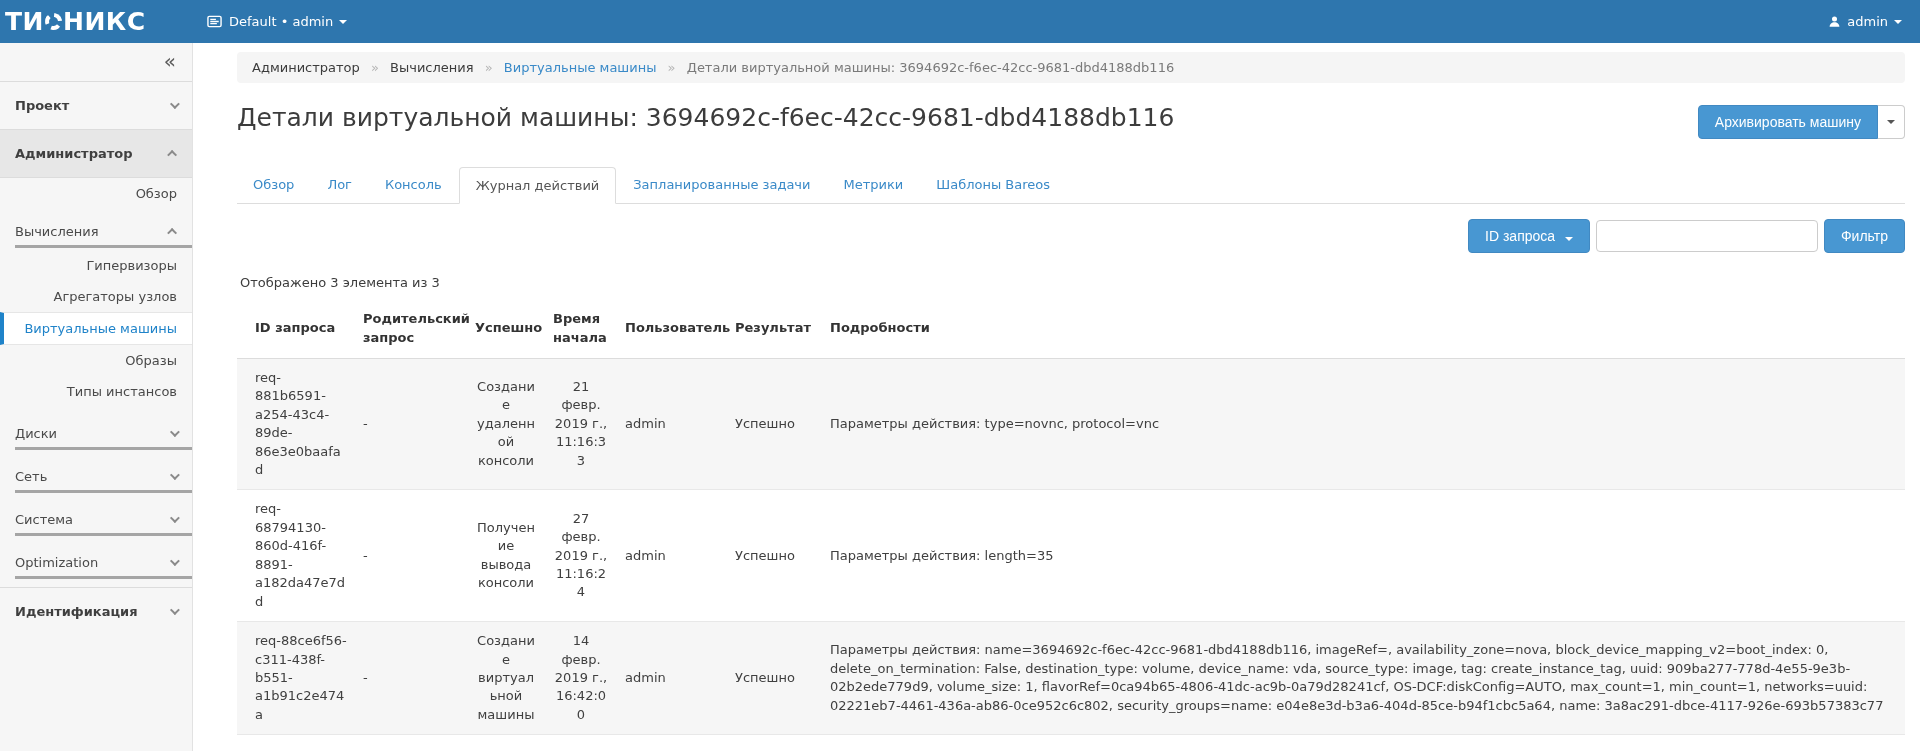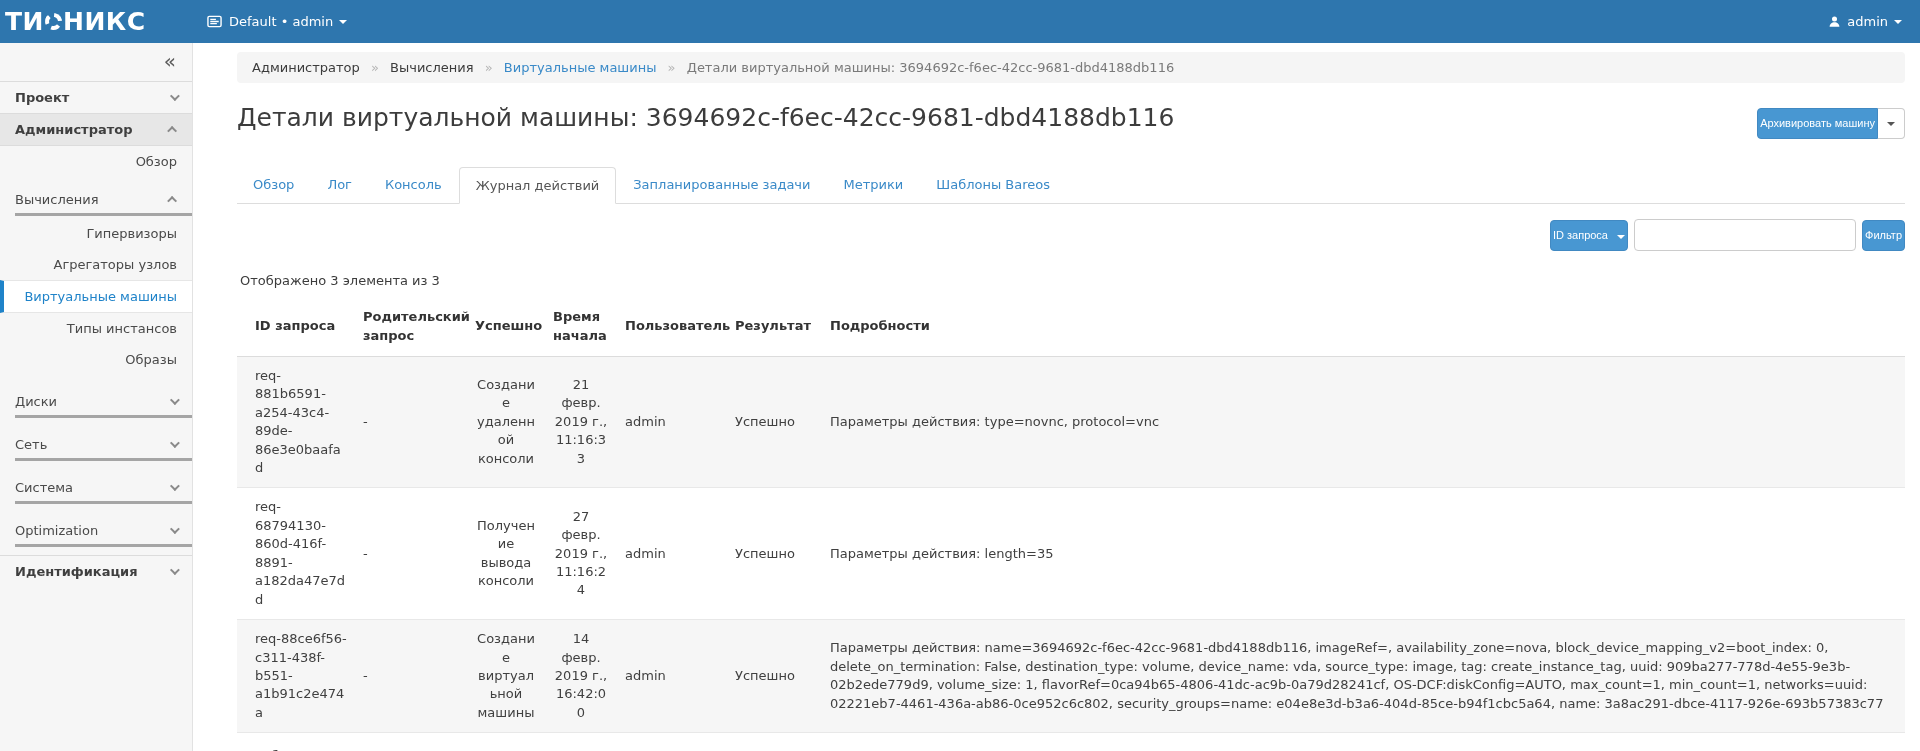--- a/index.html
+++ b/index.html
@@ -21,21 +21,21 @@
   .usermenu .icn { margin-right:6px; display:flex; }
   .caret { width:0; height:0; border-left:4px solid transparent; border-right:4px solid transparent;
            border-top:4px solid #fff; margin-left:6px; display:inline-block; }
   .caret.dark { border-top-color:#555; }
 
   
   .sidebar { position:absolute; top:43px; left:0; bottom:0; width:193px; background:#f6f6f6;
              border-right:1px solid #e2e2e2; }
   .side-collapse { text-align:right; padding:6px 16px 8px; font-size:20px; color:#5d5d5d; cursor:pointer; }
   .side-top { display:flex; justify-content:space-between; align-items:center;
-              padding:8px 15px; border-top:1px solid #dcdcdc; color:#3f3f3f; font-weight:bold; cursor:pointer; }
+              padding:16px 15px; border-top:1px solid #dcdcdc; color:#3f3f3f; font-weight:bold; cursor:pointer; }
   .side-top.active { background:#e7e7e7; border-bottom:1px solid #dcdcdc; }
   .side-top.bordered-bottom { border-bottom:1px solid #dcdcdc; }
   .side-child { display:block; text-align:right; padding:8px 15px; color:#4a4a4a; cursor:pointer; }
   .side-child.selected { background:#fff; border-left:4px solid #1f83c9; color:#1f83c9;
                          border-top:1px solid #e6e6e6; border-bottom:1px solid #e6e6e6; padding-left:11px; }
   .side-section { display:flex; justify-content:space-between; align-items:center;
                   margin:8px 0 2px 15px; padding:7px 15px 6px 0; color:#4a4a4a;
                   border-bottom:3px solid #a5a5a5; cursor:pointer; }
   .side-section.gap { margin-top:12px; }
   .chev { width:7px; height:7px; border-right:2px solid #8a8a8a; border-bottom:2px solid #8a8a8a;
@@ -46,21 +46,21 @@
   
   .main { margin-left:193px; padding:9px 15px 0 44px; }
   .breadcrumb { background:#f5f5f5; border-radius:4px; padding:8px 15px; color:#3c3c3c; }
   .breadcrumb .sep { color:#b5b5b5; margin:0 7px; }
   .breadcrumb .link { color:#3a8ac8; cursor:pointer; text-decoration:none; }
   .breadcrumb .last { color:#7a7a7a; }
 
   .title-row { display:flex; justify-content:space-between; align-items:center; margin-top:12px; min-height:44px; }
   h1 { font-size:25px; font-weight:normal; color:#3c3c3c; }
   .actions { display:flex; align-self:flex-end; }
-  .btn { font-size:11px; line-height:1; padding:9px 2px; border-radius:4px; cursor:pointer; }
+  .btn { font-size:14px; line-height:1; padding:9px 16px; border-radius:4px; cursor:pointer; }
   .btn-primary { background:#4897d2; color:#fff; border:1px solid #4189c2; }
   .btn-split-main { border-radius:4px 0 0 4px; }
   .btn-split-caret { background:#fff; border:1px solid #ccc; border-left:none;
                      border-radius:0 4px 4px 0; padding:9px 9px; display:flex; align-items:center; }
   .btn-split-caret .caret { margin-left:0; }
 
   .tabs { display:flex; border-bottom:1px solid #ddd; margin-top:28px; }
   .tab { padding:10px 16px; color:#3a8ac8; margin:0 1px -1px 0; cursor:pointer; text-decoration:none; display:block; }
   .tab.active { color:#555; background:#fff; border:1px solid #ddd; border-bottom:1px solid #fff;
                 border-radius:4px 4px 0 0; cursor:default; }
@@ -142,24 +142,24 @@
   <a class="side-child">
     <span>Гипервизоры</span>
   </a>
   <a class="side-child">
     <span>Агрегаторы узлов</span>
   </a>
   <a class="side-child selected">
     <span>Виртуальные машины</span>
   </a>
   <a class="side-child">
+    <span>Образы</span>
+  </a>
+  <a class="side-child">
     <span>Типы инстансов</span>
-  </a>
-  <a class="side-child">
-    <span>Образы</span>
   </a>
 
   <div class="side-section gap">
     <span>Диски</span>
     <span class="chev"></span>
   </div>
   <div class="side-section gap">
     <span>Сеть</span>
     <span class="chev"></span>
   </div>

